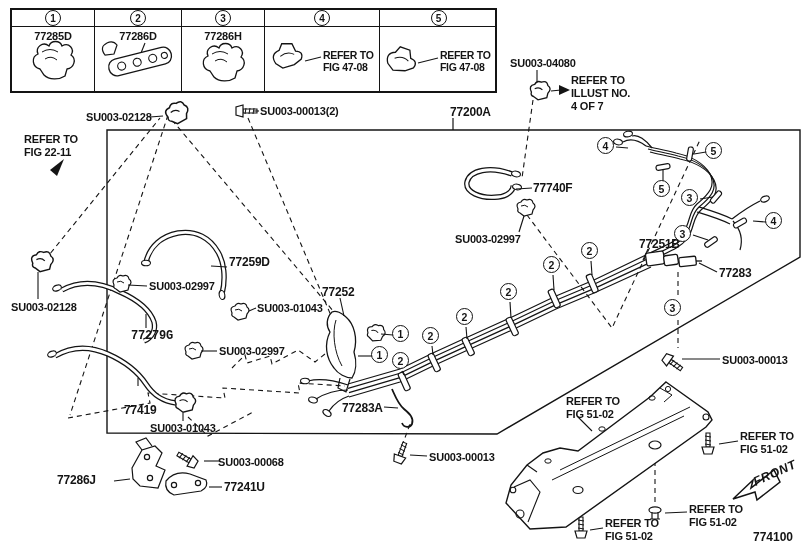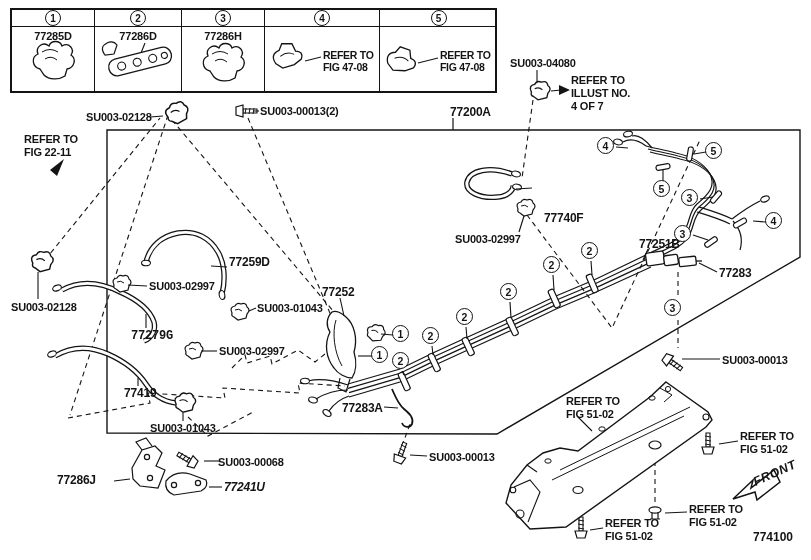--- a/index.html
+++ b/index.html
@@ -340,33 +340,33 @@
 ILLUST NO.
 4 OF 7</div>
 <div class="lbl" style="left:24px;top:133px;line-height:13px;">REFER TO
 FIG 22-11</div>
 <div class="lbl big" style="left:229px;top:256px;">77259D</div>
 <div class="lbl" style="left:149px;top:280px;">SU003-02997</div>
 <div class="lbl" style="left:11px;top:301px;">SU003-02128</div>
 <div class="lbl" style="left:257px;top:302px;">SU003-01043</div>
 <div class="lbl big" style="left:131px;top:330px;font-family:Liberation Mono, monospace;">77279G</div>
 <div class="lbl" style="left:219px;top:345px;">SU003-02997</div>
-<div class="lbl big" style="left:124px;top:387px;">77419</div>
+<div class="lbl big" style="left:124px;top:404px;">77419</div>
 <div class="lbl" style="left:150px;top:422px;">SU003-01043</div>
 <div class="lbl big" style="left:322px;top:286px;">77252</div>
 <div class="lbl" style="left:455px;top:233px;">SU003-02997</div>
-<div class="lbl big" style="left:544px;top:182px;margin-top:30px;">77740F</div>
+<div class="lbl big" style="left:533px;top:182px;">77740F</div>
 <div class="lbl big" style="left:639px;top:238px;">77251B</div>
 <div class="lbl big" style="left:719px;top:267px;">77283</div>
 <div class="lbl big" style="left:342px;top:402px;">77283A</div>
 <div class="lbl" style="left:429px;top:451px;">SU003-00013</div>
 <div class="lbl" style="left:722px;top:354px;">SU003-00013</div>
 <div class="lbl big" style="left:57px;top:474px;">77286J</div>
 <div class="lbl" style="left:218px;top:456px;">SU003-00068</div>
-<div class="lbl big" style="left:224px;top:481px;font-style:italic;">77241U</div>
+<div class="lbl big" style="left:224px;top:481px;">77241U</div>
 <div class="lbl" style="left:566px;top:395px;line-height:13px;">REFER TO
 FIG 51-02</div>
 <div class="lbl" style="left:740px;top:430px;line-height:13px;">REFER TO
 FIG 51-02</div>
 <div class="lbl" style="left:689px;top:503px;line-height:13px;">REFER TO
 FIG 51-02</div>
 <div class="lbl" style="left:605px;top:517px;line-height:13px;">REFER TO
 FIG 51-02</div>
 <div id="front-label">FRONT</div>
 <div id="figcode">774100</div>

